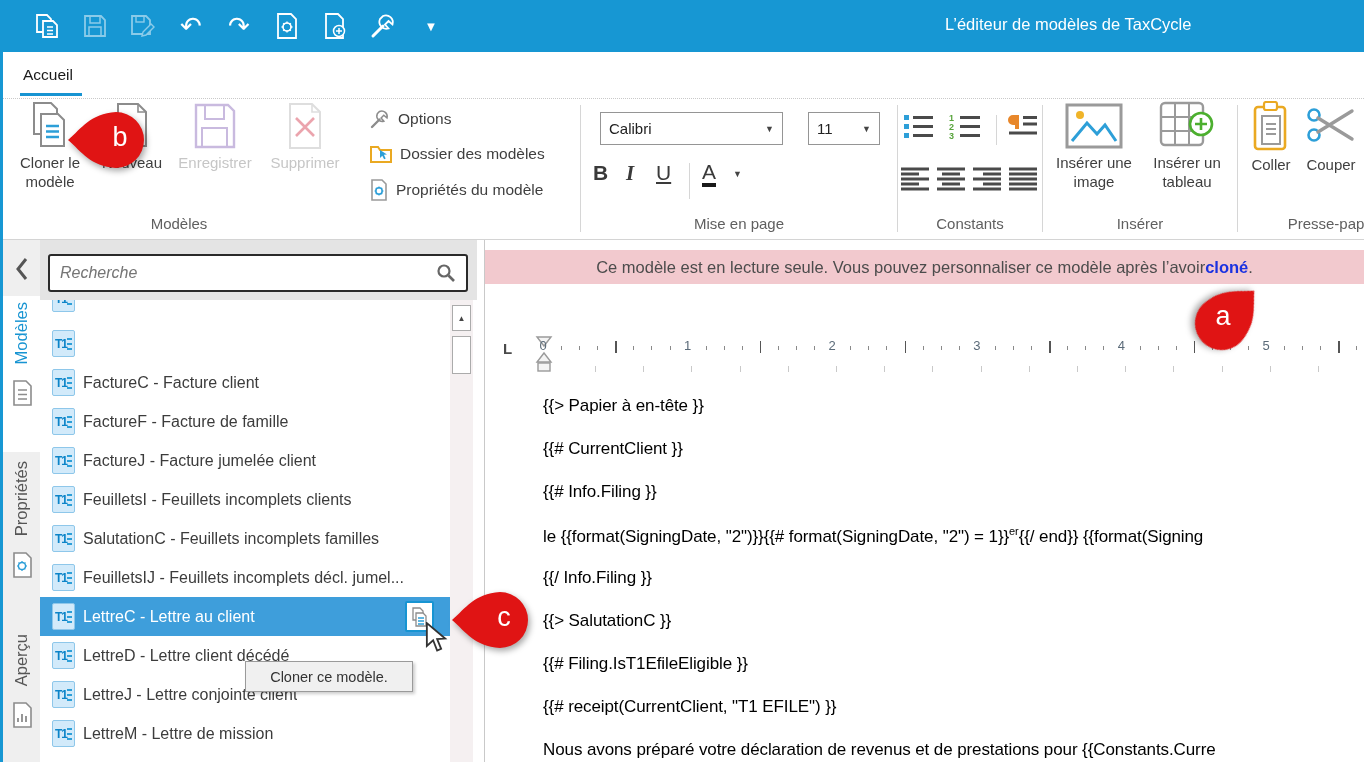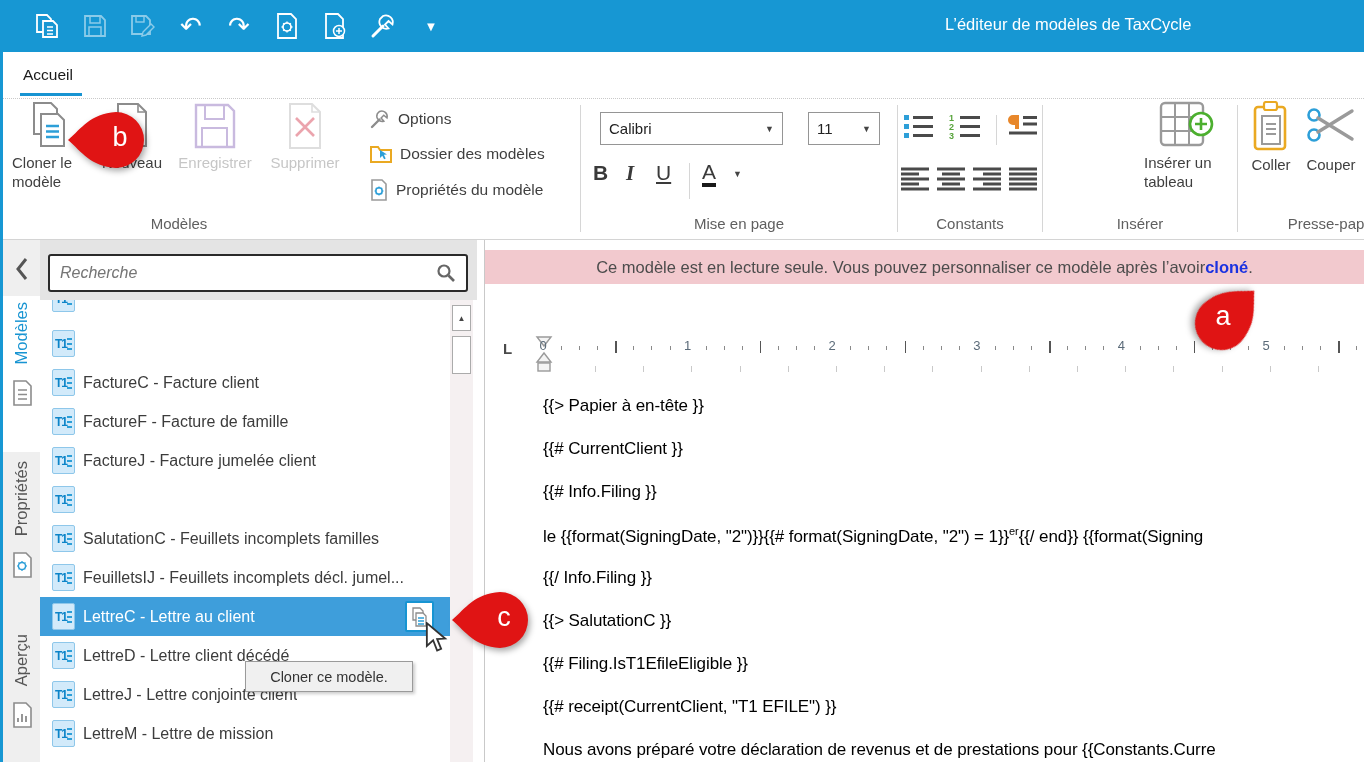--- a/index.html
+++ b/index.html
@@ -17,21 +17,21 @@
   .tb-title{color:#fff;font-size:16.5px;position:absolute;left:945px;top:15px;white-space:nowrap;}
 
   
   .tabrow{left:0;top:52px;width:1364px;height:47px;background:#fff;border-bottom:1px dotted #c9c9c9;}
   .tab-accueil{position:absolute;left:23px;top:14px;font-size:15.5px;color:#1a1a1a;}
   .tab-underline{position:absolute;left:20px;top:41px;width:62px;height:3px;background:#1794d2;}
   .ribbon{left:0;top:99px;width:1364px;height:141px;background:#fff;border-bottom:1px solid #d4d4d4;}
   .vsep{position:absolute;top:6px;height:127px;width:1px;background:#d6d6d6;}
   .grouplbl{position:absolute;top:116px;font-size:15px;color:#5f5f5f;text-align:center;white-space:nowrap;}
   .bigbtn{position:absolute;top:2px;display:flex;flex-direction:column;align-items:center;}
-  .bigbtn .lbl{font-size:15px;line-height:19px;color:#3f3f3f;margin-top:2px;}
+  .bigbtn .lbl{font-size:15px;line-height:19px;color:#3f3f3f;text-align:center;margin-top:2px;}
   .bigbtn.disabled .lbl{color:#c6c6c6;}
   .smallrow{position:absolute;display:flex;align-items:center;gap:8px;font-size:15.5px;color:#3f3f3f;white-space:nowrap;}
   .combo{position:absolute;height:33px;background:#fff;border:1px solid #959595;display:flex;align-items:center;padding:0 8px;font-size:15px;color:#222;}
   .combo .caret{margin-left:auto;font-size:9px;color:#444;}
   .fmt{position:absolute;top:62px;font-size:21px;color:#3a3a3a;}
   .iconbtn{position:absolute;display:flex;align-items:center;justify-content:center;}
 
   
   .winborder{left:0;top:52px;width:3px;height:710px;background:#1797d3;z-index:40;}
   .tabstrip{left:3px;top:240px;width:37px;height:522px;background:#efefef;}
@@ -258,20 +258,28 @@
     </span>
     <span class="iconbtn" style="left:1009px;top:68px;">
       <svg width="30" height="24" viewBox="0 0 30 24">
           <path d="M0,2 h28 M0,7 h28 M0,12 h28 M0,17 h28 M0,22 h28" stroke="#4a4a4a" stroke-width="3"></path>
         </svg>
     </span>
     <span class="grouplbl" style="left:899px;width:142px;">Constants</span>
 
     <span class="vsep" style="left:1042px;"></span>
 
+    <div class="bigbtn" style="left:1052px;width:84px;">
+      <svg width="58" height="50" viewBox="0 0 58 50">
+          <rect x="2" y="4" width="54" height="42" fill="#fff" stroke="#9a9a9a" stroke-width="3"></rect>
+          <circle cx="15" cy="14" r="4" fill="#f0b429"></circle>
+          <path d="M7,40 L22,22 L32,33 L40,24 L51,40" fill="none" stroke="#2d9fd8" stroke-width="3"></path>
+        </svg>
+      <span class="lbl" style="width:82px;">Insérer une image</span>
+    </div>
     <div class="bigbtn" style="left:1144px;width:86px;">
       <svg width="56" height="50" viewBox="0 0 56 50">
           <rect x="2" y="2" width="42" height="42" rx="4" fill="#fff" stroke="#9a9a9a" stroke-width="2.4"></rect>
           <path d="M16,2 v42 M30,2 v42 M2,16 h42 M2,30 h42" stroke="#9a9a9a" stroke-width="2"></path>
           <circle cx="42" cy="23" r="11" fill="#fff" stroke="#4caf2f" stroke-width="2.6"></circle>
           <path d="M42,17 v12 M36,23 h12" stroke="#4caf2f" stroke-width="2.6"></path>
         </svg>
       <span class="lbl" style="width:86px;">Insérer un tableau</span>
     </div>
     <span class="grouplbl" style="left:1046px;width:188px;">Insérer</span>
@@ -365,20 +373,21 @@
     <div class="row" style="top:141px;">
       <span class="t1icon">
           <span class="t1t">T1</span>
         </span>
       <span class="rowlbl">FactureJ - Facture jumelée client</span>
     </div>
     <div class="row" style="top:180px;">
       <span class="t1icon">
           <span class="t1t">T1</span>
         </span>
+      <span class="rowlbl">FeuilletsI - Feuillets incomplets clients</span>
     </div>
     <div class="row" style="top:219px;">
       <span class="t1icon">
           <span class="t1t">T1</span>
         </span>
       <span class="rowlbl">SalutationC - Feuillets incomplets familles</span>
     </div>
     <div class="row" style="top:258px;">
       <span class="t1icon">
           <span class="t1t">T1</span>

